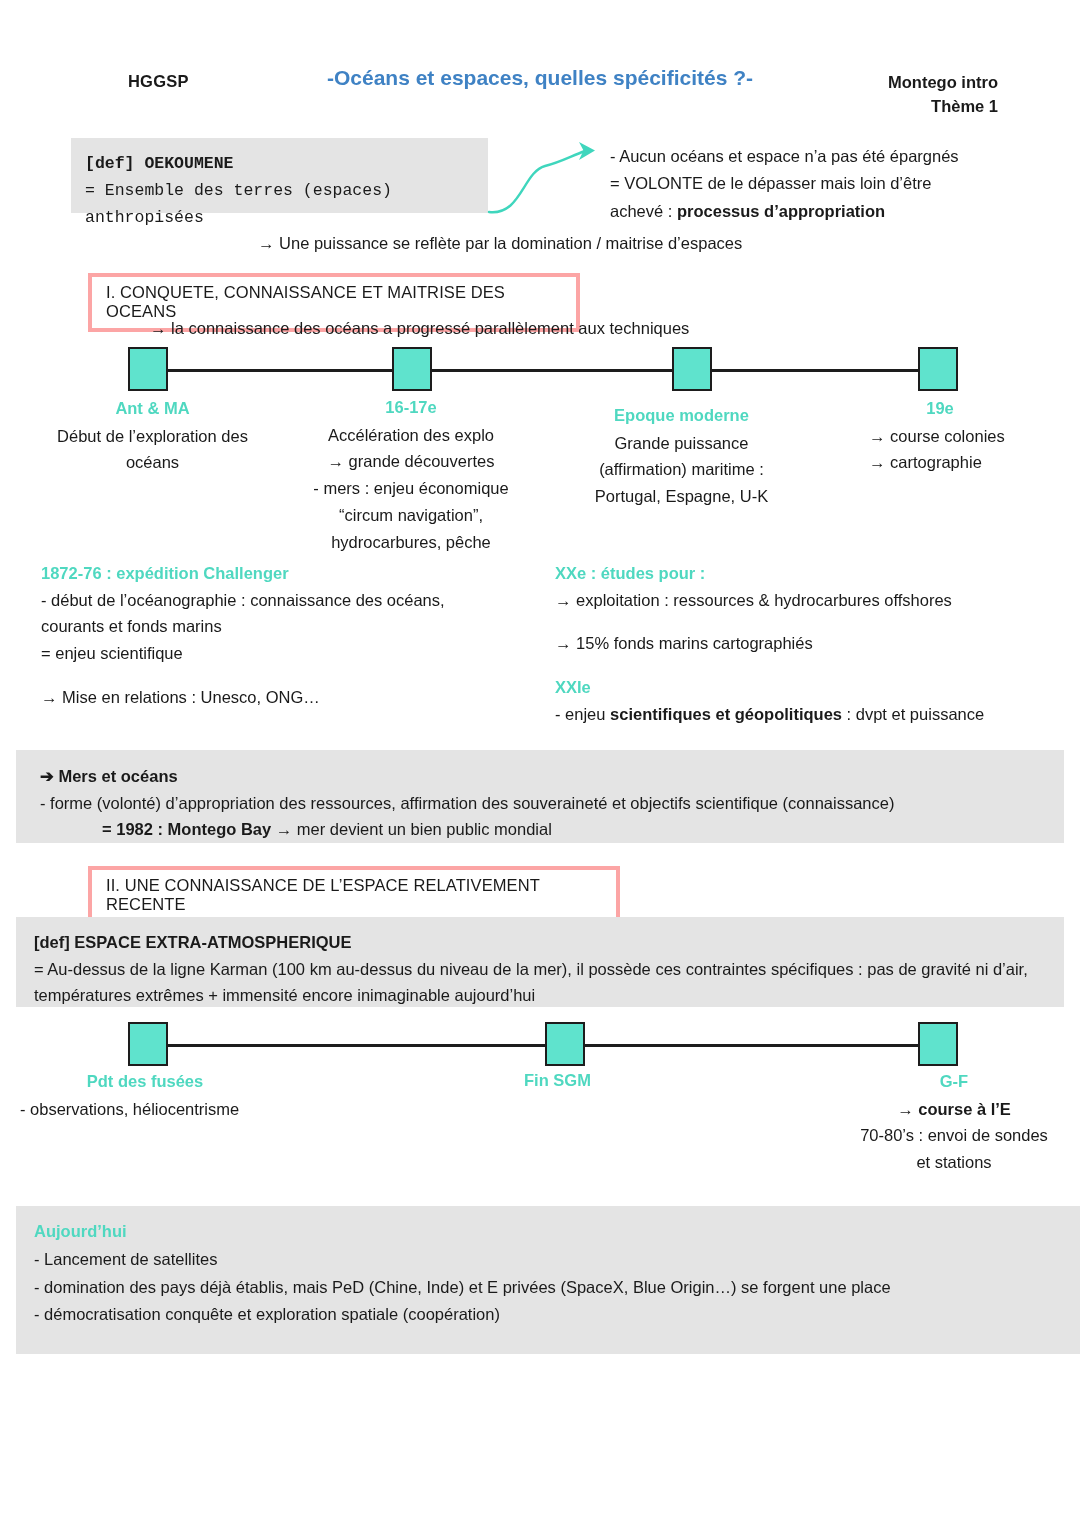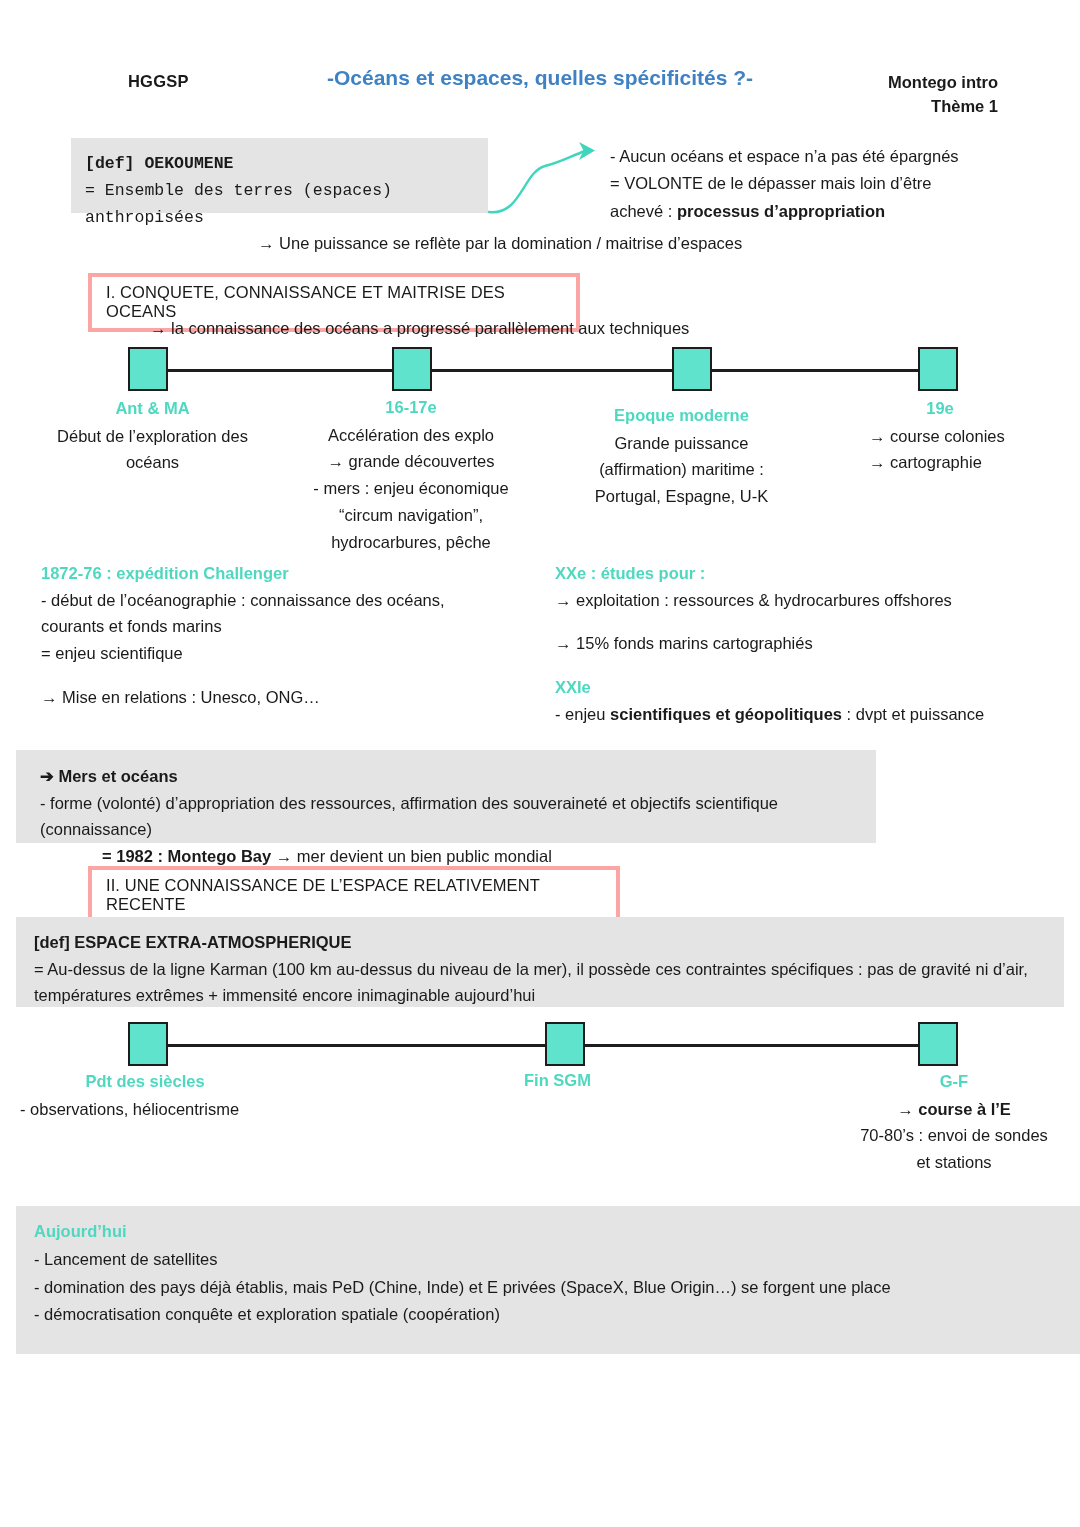--- a/index.html
+++ b/index.html
@@ -196,21 +196,21 @@
     font-size: 16.5px;
     line-height: 1.62;
   }
   .teal-head { color: #4fd8c0; font-weight: bold; }
   .gap { height: 17px; }
 
   
   #panel-mers {
     left: 16px;
     top: 750px;
-    width: 860px;
+    width: 1048px;
     height: 93px;
     padding: 13px 0 0 24px;
     box-sizing: border-box;
     font-size: 16.5px;
     line-height: 1.62;
   }
   #panel-mers .ttl { font-weight: bold; }
   #panel-mers .indent { padding-left: 62px; }
   #panel-mers b { font-weight: bold; }
 
@@ -356,21 +356,21 @@
   </div>
 
   <div class="timeline" id="timeline-2">
     <div class="tl-line"></div>
     <div class="tl-marker" style="left:0px;"></div>
     <div class="tl-marker" style="left:417px;"></div>
     <div class="tl-marker" style="left:790px;"></div>
   </div>
 
   <div class="tl-col" id="tl2-col-0">
-    <div class="tl-label">Pdt des siècles</div>
+    <div class="tl-label">Pdt des fusées</div>
     <div class="tl-body">
       <div>- observations, héliocentrisme</div>
     </div>
   </div>
 
   <div class="tl-col" id="tl2-col-1">
     <div class="tl-label">Fin SGM</div>
   </div>
 
   <div class="tl-col" id="tl2-col-2">

